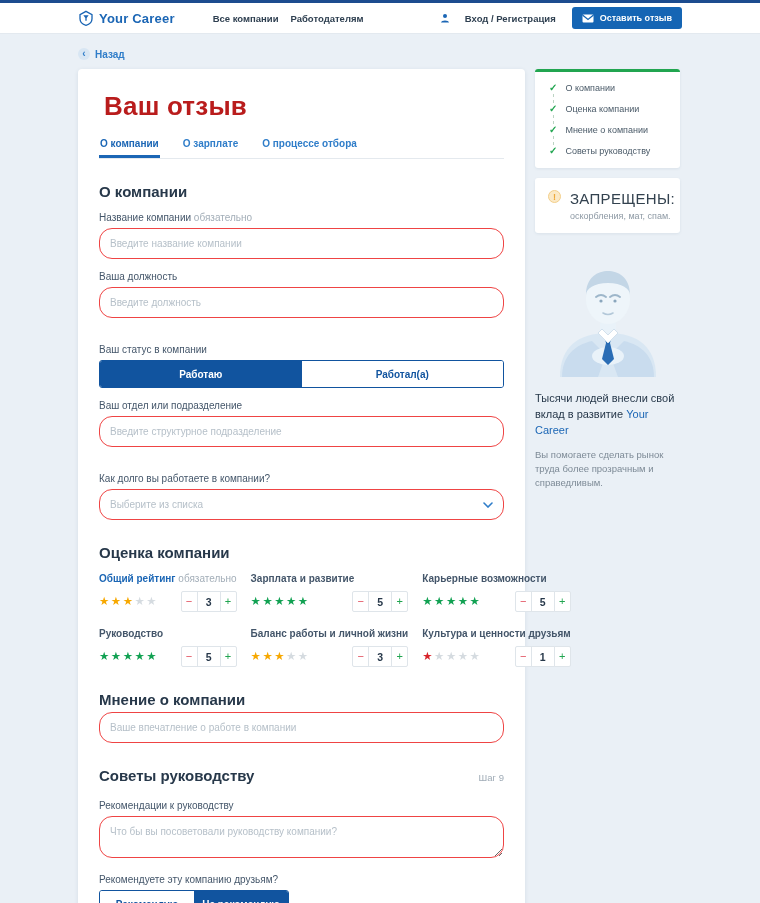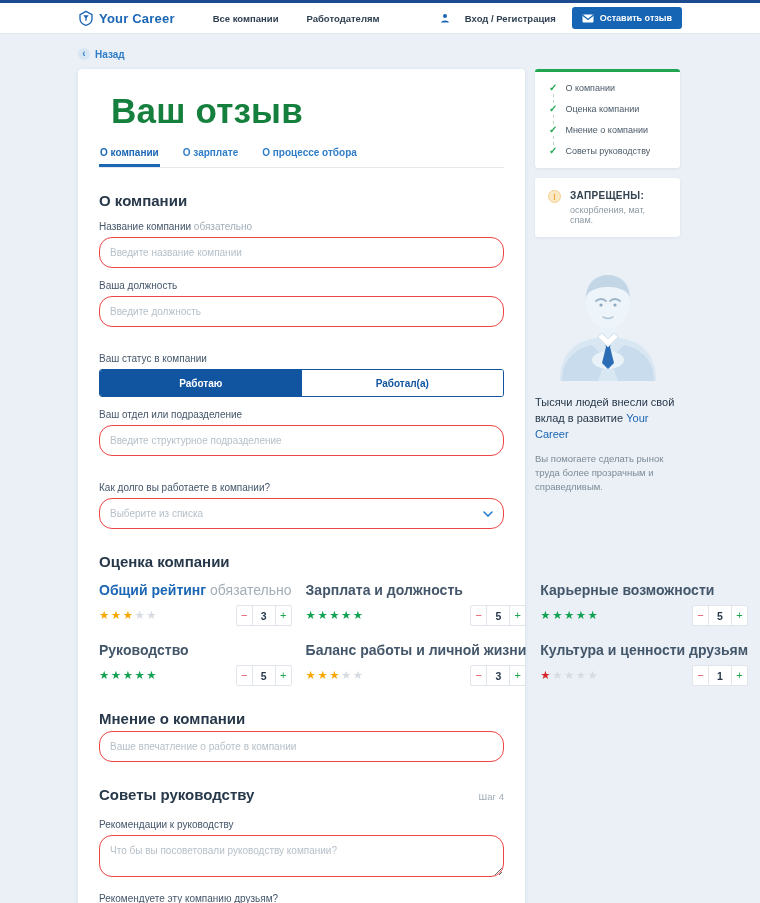--- a/index.html
+++ b/index.html
@@ -13,21 +13,21 @@
 
   
   .top-strip { height:3px; background:#1c4c8f; }
   .header {
     background:#fff; height:31px; display:flex; align-items:center;
     padding:0 78px; border-bottom:1px solid #e3e9ef;
   }
   .logo { display:flex; align-items:center; gap:5px; }
   .logo svg { display:block; }
   .logo-text { font-size:13px; font-weight:bold; color:#1b66b5; letter-spacing:.2px; }
-  .main-nav { display:flex; gap:28px; margin-left:38px; }
+  .main-nav { display:flex; gap:12px; margin-left:38px; }
   .main-nav a { font-size:9.5px; font-weight:bold; color:#2e3f50; }
   .header-right { margin-left:auto; display:flex; align-items:center; gap:16px; }
   .login { display:flex; align-items:center; gap:14px; font-size:9.5px; font-weight:bold; color:#2e3f50; }
   .cta-btn {
     display:flex; align-items:center; gap:6px; background:#1565b4; color:#fff;
     font-size:9px; font-weight:bold; padding:6px 10px; border-radius:3px; border:none; cursor:pointer;
     font-family:inherit;
   }
 
   
@@ -38,21 +38,21 @@
     display:inline-flex; align-items:center; justify-content:center; font-size:10px; line-height:1;
   }
 
   
   .main { display:flex; align-items:flex-start; gap:10px; padding:4px 78px 26px; }
   .form-card {
     width:447px; background:#fff; border-radius:4px;
     box-shadow:0 1px 4px rgba(30,60,90,.10); padding:20px 21px 30px;
   }
 
-  h1 { font-size:35px; margin:2px 12px 16px; color:#15803d; letter-spacing:.2px; }
+  h1 { font-size:26px; margin:2px 5px 16px; color:#b91c1c; letter-spacing:.2px; }
   .tabs { display:flex; gap:22px; border-bottom:1px solid #e4e9ee; }
   .tab { font-size:10px; font-weight:bold; color:#2f7dc9; padding:0 1px 9px; cursor:pointer; }
   .tab.active { color:#1b66b5; box-shadow:inset 0 -3px 0 #1b66b5; }
 
   h2 { font-size:15px; margin:24px 0 4px; color:#27384a; }
   .heading-row { display:flex; align-items:baseline; justify-content:space-between; }
   .step-label { font-size:9.5px; color:#9fabb6; }
 
   .field-label { font-size:10px; color:#44566а; color:#44566a; margin:12px 0 5px; }
   .req { color:#a3aeb8; }
@@ -73,21 +73,21 @@
   .toggle { display:flex; border:1px solid #11549f; border-radius:3px; overflow:hidden; height:28px; }
   .toggle-opt {
     flex:1; display:flex; align-items:center; justify-content:center;
     font-size:10px; font-weight:bold; color:#11549f; background:#fff; cursor:pointer;
   }
   .toggle-opt.active { background:#11549f; color:#fff; }
   .toggle.narrow { width:190px; }
 
   
   .ratings-grid { display:grid; grid-template-columns:repeat(3,1fr); column-gap:14px; row-gap:16px; margin-top:12px; }
-  .rating-label { font-size:14px; font-weight:bold; color:#44566a; white-space:nowrap; }
+  .rating-label { font-size:10px; font-weight:bold; color:#44566a; white-space:nowrap; }
   .rating-label .blue { color:#1b66b5; }
   .rating-label .req { font-weight:normal; }
   .rating-row { display:flex; align-items:center; margin-top:7px; }
   .stars { font-size:11.5px; letter-spacing:1.5px; line-height:1; cursor:pointer; }
   .stepper { display:flex; margin-left:auto; }
   .step-btn {
     width:17px; height:21px; border:1px solid #dfe5ea; background:#fff; cursor:pointer;
     font-size:11px; line-height:1; padding:0; font-family:inherit;
   }
   .step-btn.minus { color:#e14b5a; border-radius:2px 0 0 2px; }
@@ -112,21 +112,21 @@
 
   .forbid-card {
     background:#fff; border-radius:3px; padding:12px 13px; margin-top:10px;
     box-shadow:0 1px 3px rgba(30,60,90,.08); display:flex; gap:9px; align-items:flex-start;
   }
   .warn-icon {
     width:13px; height:13px; border-radius:50%; background:#fbe9c6; color:#eda93b;
     font-size:9px; font-weight:bold; display:flex; align-items:center; justify-content:center; flex:none;
     border:1px solid #f3cf8a;
   }
-  .forbid-title { font-size:10px; font-weight:bold; color:#33424f; letter-spacing:.3px; }
+  .forbid-title { font-size:15px; font-weight:normal; color:#33424f; letter-spacing:.3px; }
   .forbid-text { font-size:9px; color:#8d99a4; margin-top:4px; }
 
   .promo { margin-top:26px; }
   .promo-illustration { display:flex; justify-content:center; }
   .promo-bold { font-size:11px; font-weight:normal; color:#27384a; line-height:1.45; margin-top:14px; }
   .promo-bold .brand { color:#1b66b5; }
   .promo-text { font-size:9.5px; color:#7d8a96; line-height:1.5; margin-top:9px; }
 </style>
 </head>
 <body>
@@ -228,21 +228,21 @@
         <div class="rating-row">
           <div class="stars"><span style="color: rgb(247, 168, 0);">★</span><span style="color: rgb(247, 168, 0);">★</span><span style="color: rgb(247, 168, 0);">★</span><span style="color: rgb(213, 219, 224);">★</span><span style="color: rgb(213, 219, 224);">★</span></div>
           <div class="stepper">
             <button class="step-btn minus">−</button>
             <div class="step-count">3</div>
             <button class="step-btn plus">+</button>
           </div>
         </div>
       </div>
       <div class="rating">
-        <div class="rating-label">Зарплата и должность</div>
+        <div class="rating-label">Зарплата и развитие</div>
         <div class="rating-row">
           <div class="stars"><span style="color: rgb(17, 161, 82);">★</span><span style="color: rgb(17, 161, 82);">★</span><span style="color: rgb(17, 161, 82);">★</span><span style="color: rgb(17, 161, 82);">★</span><span style="color: rgb(17, 161, 82);">★</span></div>
           <div class="stepper">
             <button class="step-btn minus">−</button>
             <div class="step-count">5</div>
             <button class="step-btn plus">+</button>
           </div>
         </div>
       </div>
       <div class="rating">
@@ -293,21 +293,21 @@
 
     
     <h2>Мнение о компании</h2>
 
     <input class="txt-input" type="text" placeholder="Ваше впечатление о работе в компании" style="">
 
 
     
     <div class="heading-row">
       <h2>Советы руководству</h2>
-      <span class="step-label">Шаг 4</span>
+      <span class="step-label">Шаг 9</span>
     </div>
 
     <div class="field-label">Рекомендации к руководству</div>
     <textarea class="txt-area" rows="2" placeholder="Что бы вы посоветовали руководству компании?" style=""></textarea>
 
     <div class="field-label">Рекомендуете эту компанию друзьям?</div>
     <div class="toggle narrow">
       <div class="toggle-opt">Рекомендую</div>
       <div class="toggle-opt active">Не рекомендую</div>
     </div>

